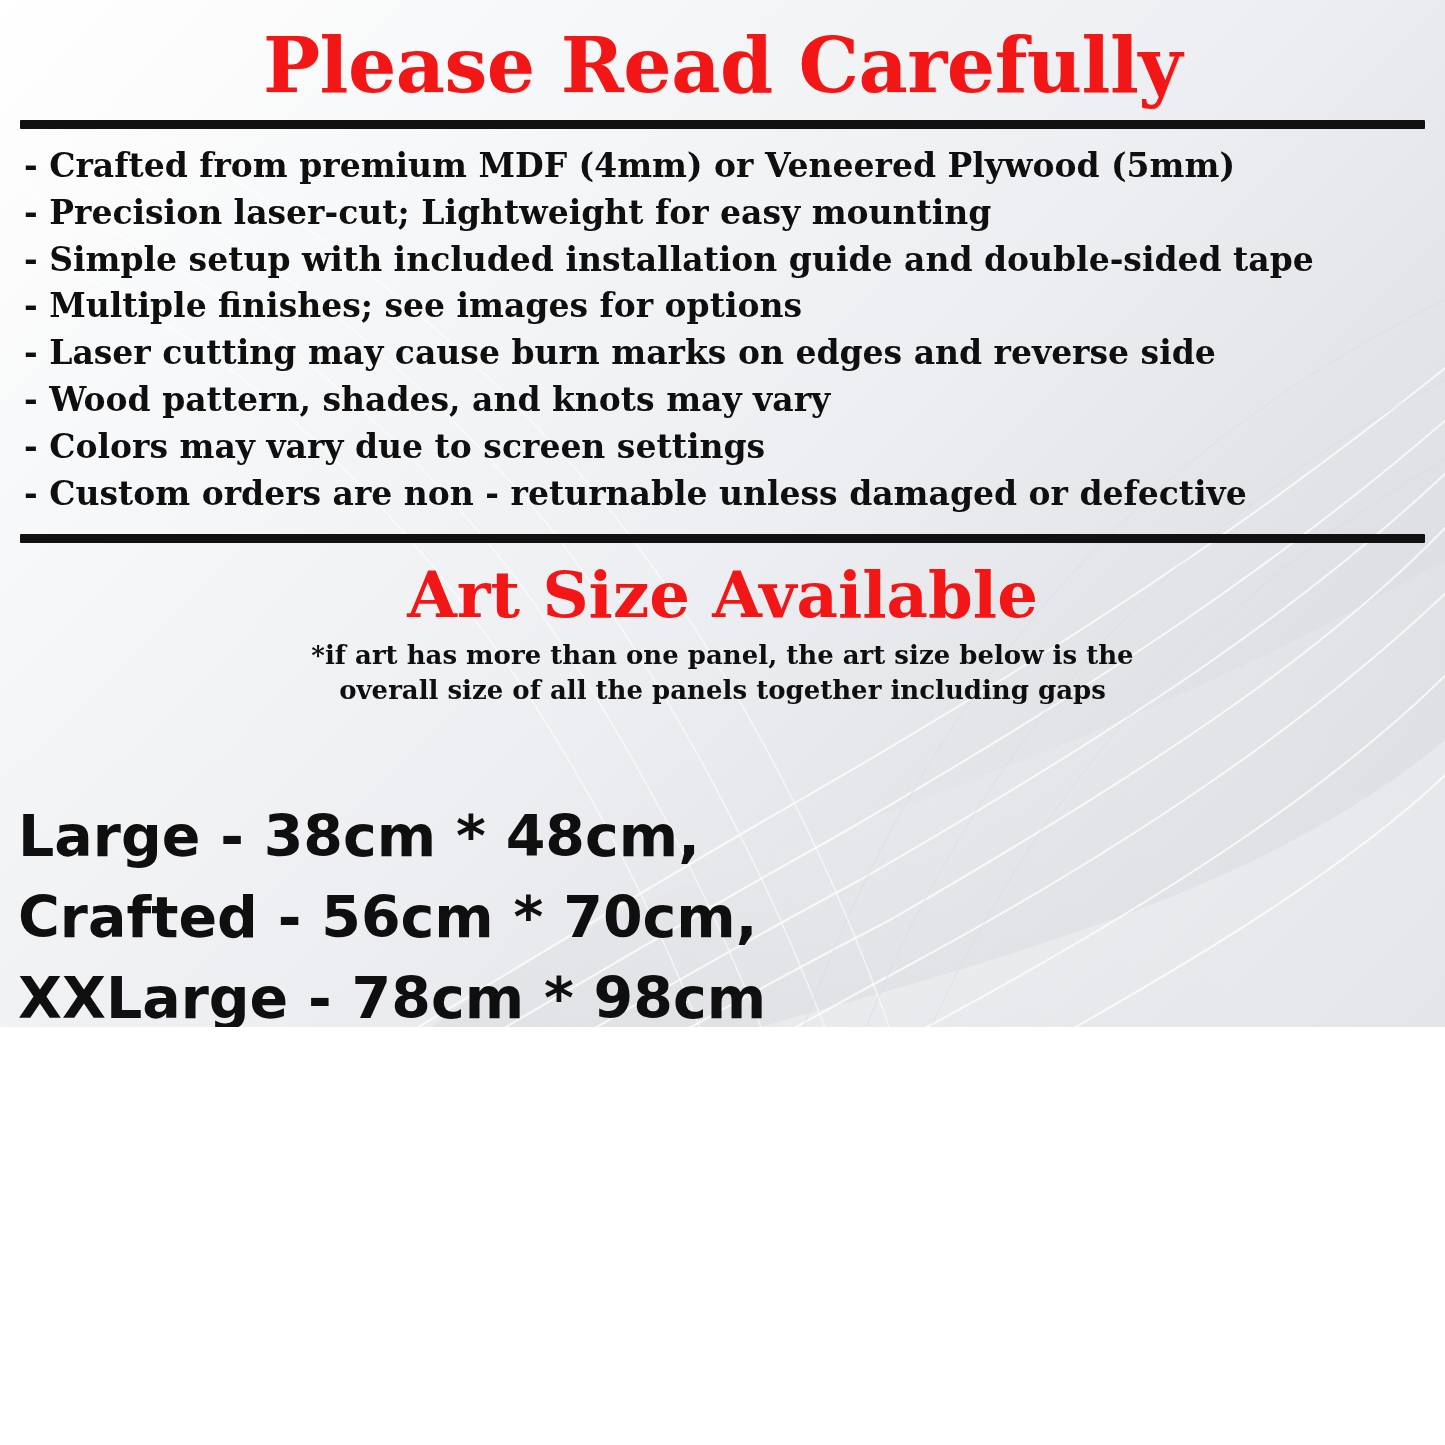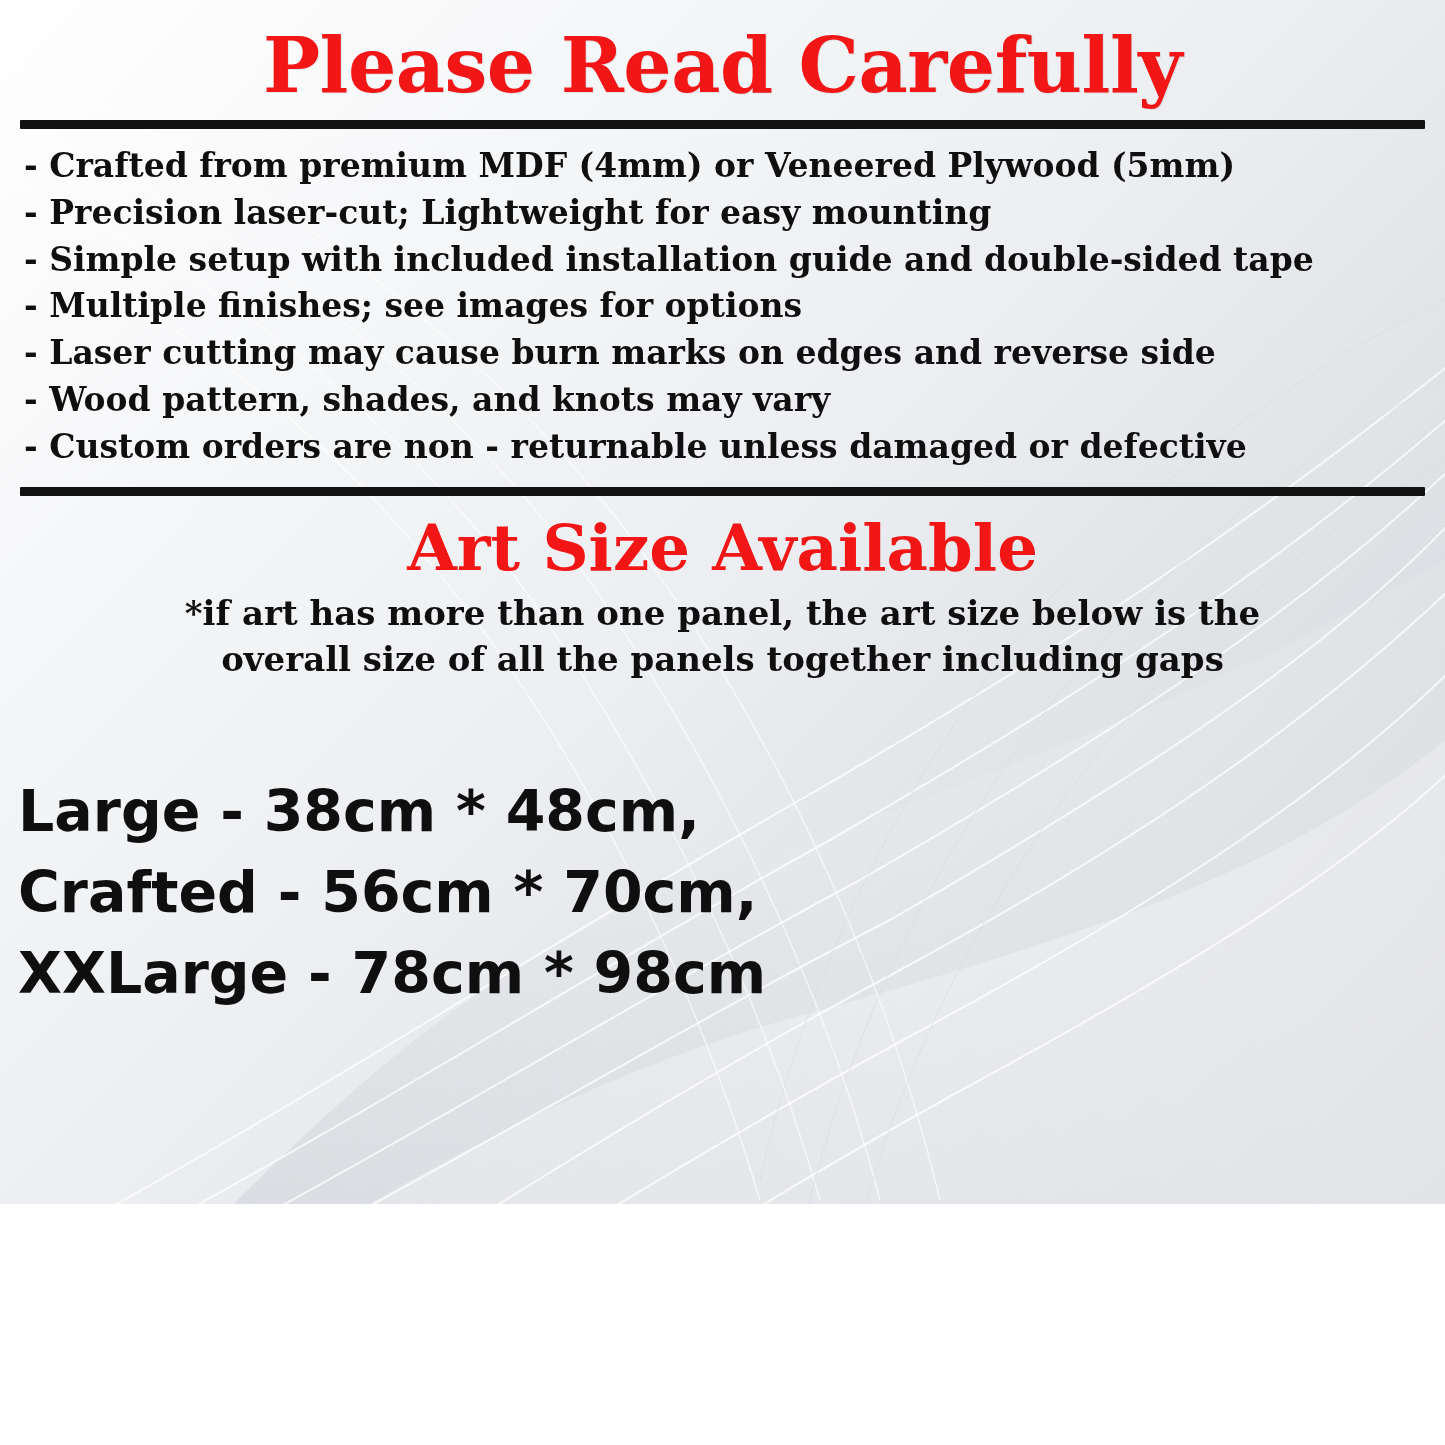--- a/index.html
+++ b/index.html
@@ -9,21 +9,21 @@
   body {
     width: 1445px;
     height: 1445px;
     font-family: "Liberation Serif", serif;
     background: #ffffff;
     overflow: hidden;
   }
   .page {
     position: relative;
     width: 1445px;
-    height: 1204px;
+    height: 1027px;
     overflow: hidden;
     background:
       linear-gradient(160deg, #ffffff 0%, #fdfdfd 18%, #f2f3f5 38%, #e4e6e9 55%, #d9dbdf 70%, #cfd2d7 82%, #e9eaec 95%, #f7f7f8 100%);
   }
   
   .bg-art {
     position: absolute;
     inset: 0;
     pointer-events: none;
   }
@@ -76,21 +76,21 @@
     font-weight: bold;
     font-size: 64px;
     line-height: 1.05;
     margin: 4px 0 10px 0;
   }
   .note {
     text-align: center;
     font-family: "DejaVu Serif", serif;
     font-weight: bold;
     color: #100f0f;
-    font-size: 34px;
+    font-size: 26px;
     line-height: 1.35;
     padding: 0 24px;
     margin-bottom: 10px;
   }
   .sizes {
     margin-top: 88px;
     text-align: left;
   }
   .size-line {
     font-family: "DejaVu Sans", sans-serif;
@@ -150,20 +150,21 @@
 
     <div class="rule"></div>
 
     <ul class="bullets">
       <li>- Crafted from premium MDF (4mm) or Veneered Plywood (5mm)</li>
       <li>- Precision laser-cut; Lightweight for easy mounting</li>
       <li>- Simple setup with included installation guide and double-sided tape</li>
       <li>- Multiple finishes; see images for options</li>
       <li>- Laser cutting may cause burn marks on edges and reverse side</li>
       <li>- Wood pattern, shades, and knots may vary</li>
+      <li>- Colors may vary due to screen settings</li>
       <li>- Custom orders are non - returnable unless damaged or defective</li>
     </ul>
 
     <div class="rule bottom"></div>
 
     <div class="title-sizes">Art Size Available</div>
 
     <div class="note">
       <div>*if art has more than one panel, the art size below is the</div>
       <div>overall size of all the panels together including gaps</div>

